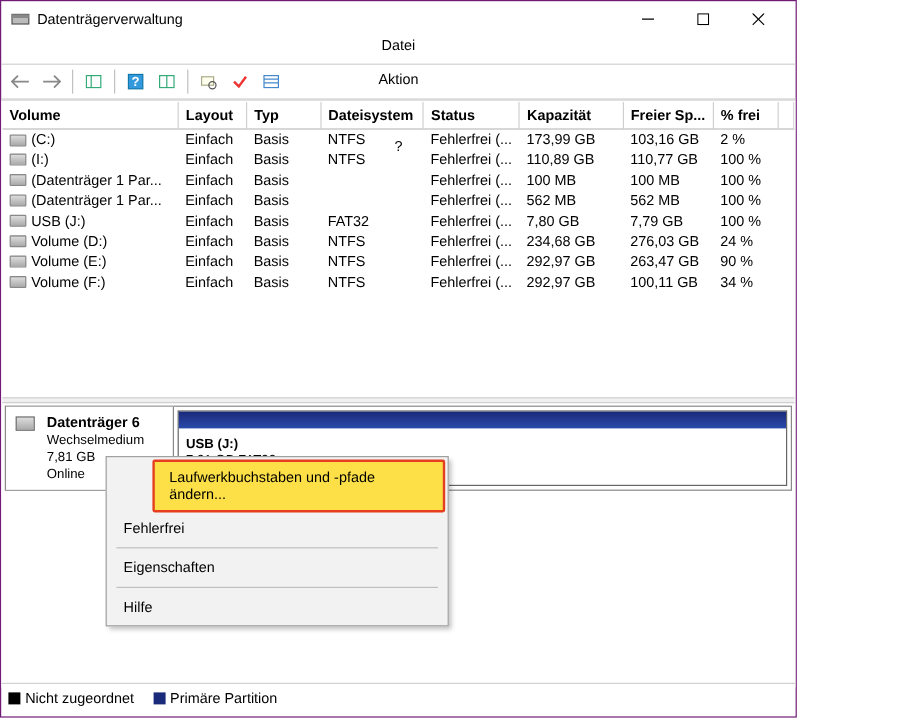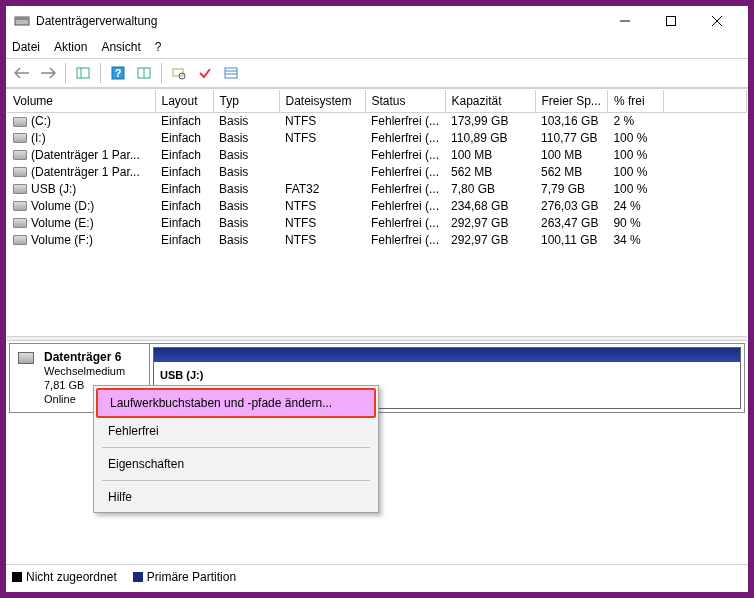--- a/index.html
+++ b/index.html
@@ -1,50 +1,50 @@
 <!DOCTYPE html>
 <html><head>
 <meta charset="utf-8">
 <style>
 * { box-sizing: border-box; margin: 0; padding: 0; }
 body { font-family: "Segoe UI", Tahoma, sans-serif; font-size: 12px; background: #fff; }
-.window { width: 754px; height: 598px; border: 6px solid #701a75; position: relative; background: #fff; overflow: hidden; }
+.window { width: 664px; height: 598px; border: 1px solid #701a75; position: relative; background: #fff; overflow: hidden; }
 .titlebar { height: 30px; display: flex; align-items: center; padding: 0 8px; }
 .titlebar .icon { width: 16px; height: 16px; margin-right: 6px; display: flex; align-items: center; justify-content: center; }
 .titlebar .title { font-size: 12px; color: #000; flex: 1; }
 .win-controls { display: flex; }
 .win-btn { width: 46px; height: 30px; display: flex; align-items: center; justify-content: center; color: #333; cursor: pointer; }
-.menubar { height: 22px; display: flex; align-items: center; padding: 0 6px; gap: 14px; }
+.menubar { height: 22px; display: flex; align-items: center; padding: 0 6px; gap: 14px; flex-direction: column; }
 .menubar span { cursor: default; }
 .toolbar { height: 30px; border-top: 1px solid #d0d0d0; border-bottom: 1px solid #d0d0d0; display: flex; align-items: center; padding: 0 4px; gap: 2px; }
 .tool-btn { width: 24px; height: 24px; display: flex; align-items: center; justify-content: center; border: 1px solid transparent; cursor: pointer; }
 .tool-sep { width: 1px; height: 20px; background: #c0c0c0; margin: 0 3px; }
 .content { position: absolute; top: 82px; bottom: 24px; left: 0; right: 0; border-top: 1px solid #d0d0d0; }
 .content-inner { position: absolute; inset: 0; border: 1px solid #fff; }
 .table-pane { height: 246px; overflow: hidden; }
 table { border-collapse: collapse; width: 100%; font-size: 12px; }
-th { text-align: left; font-weight: normal; background: #fff; border-right: 1px solid #d0d0d0; border-bottom: 1px solid #d0d0d0; padding: 3px 6px; height: 22px; white-space: nowrap; overflow: hidden; }
+th { text-align: left; font-weight: bold; background: #fff; border-right: 1px solid #d0d0d0; border-bottom: 1px solid #d0d0d0; padding: 3px 6px; height: 22px; white-space: nowrap; overflow: hidden; }
 td { padding: 1px 6px; height: 17px; white-space: nowrap; overflow: hidden; }
 .vol-icon { display: inline-block; width: 14px; height: 10px; vertical-align: middle; margin-right: 4px; position: relative; }
 .vol-icon::before { content: ""; position: absolute; inset: 0; background: linear-gradient(#ddd, #aaa); border: 1px solid #888; border-radius: 1px; }
 .splitter { height: 5px; background: #f0f0f0; border-top: 1px solid #d0d0d0; border-bottom: 1px solid #d0d0d0; cursor: ns-resize; }
 .disk-pane { position: absolute; top: 251px; bottom: 0; left: 0; right: 0; overflow: auto; }
 .disk-row { display: flex; border: 1px solid #888; margin: 2px; background: #fff; }
 .disk-info { width: 140px; padding: 6px 8px; background: #fff; border-right: 1px solid #888; display: flex; }
 .disk-ico { width: 22px; margin-right: 4px; }
 .disk-ico-box { width: 16px; height: 12px; background: linear-gradient(#ddd,#aaa); border: 1px solid #666; margin-top: 2px; }
 .disk-info b { font-size: 12px; }
 .disk-info .lines { font-size: 11px; line-height: 14px; }
 .disk-vol { flex: 1; display: flex; padding: 3px; }
 .vol-block { border: 1px solid #666; background: #fff; position: relative; padding: 4px 6px; min-height: 60px; }
 .vol-header { height: 14px; background: linear-gradient(#1a2a7a, #2a4aaa); position: absolute; top: 0; left: 0; right: 0; }
 .vol-body { margin-top: 16px; font-size: 11px; line-height: 14px; }
 .ctx-menu { position: absolute; background: #f2f2f2; border: 1px solid #a0a0a0; box-shadow: 3px 3px 4px rgba(0,0,0,0.25); font-size: 12px; padding: 2px; z-index: 100; width: 286px; }
 .ctx-item { padding: 6px 20px 6px 12px; cursor: default; }
-.ctx-highlight { background: #f0abfc; border: 2px solid #e63e1f; border-radius: 2px; }
+.ctx-highlight { background: #fde047; border: 2px solid #e63e1f; border-radius: 2px; margin-left: 36px; }
 .ctx-sep { height: 1px; background: #c0c0c0; margin: 3px 6px; }
 .statusbar { position: absolute; bottom: 4px; left: 0; right: 0; height: 24px; border-top: 1px solid #d0d0d0; display: flex; align-items: center; padding: 0 6px; gap: 16px; font-size: 12px; }
 .legend-box { display: inline-block; width: 10px; height: 10px; margin-right: 4px; vertical-align: middle; }
 .black-box { background: #000; }
 .blue-box { background: #1a2a7a; }
 svg { display: block; }
 </style>
 </head>
 <body>
 

